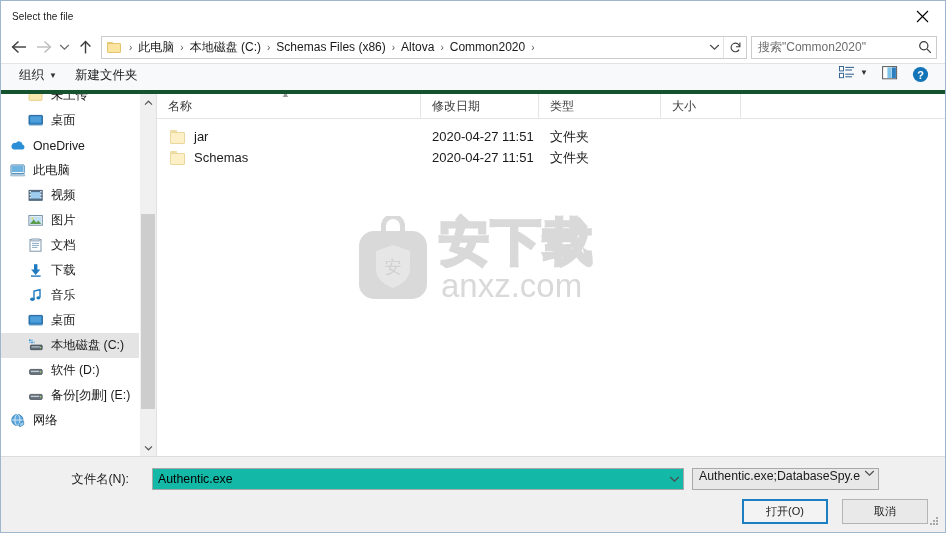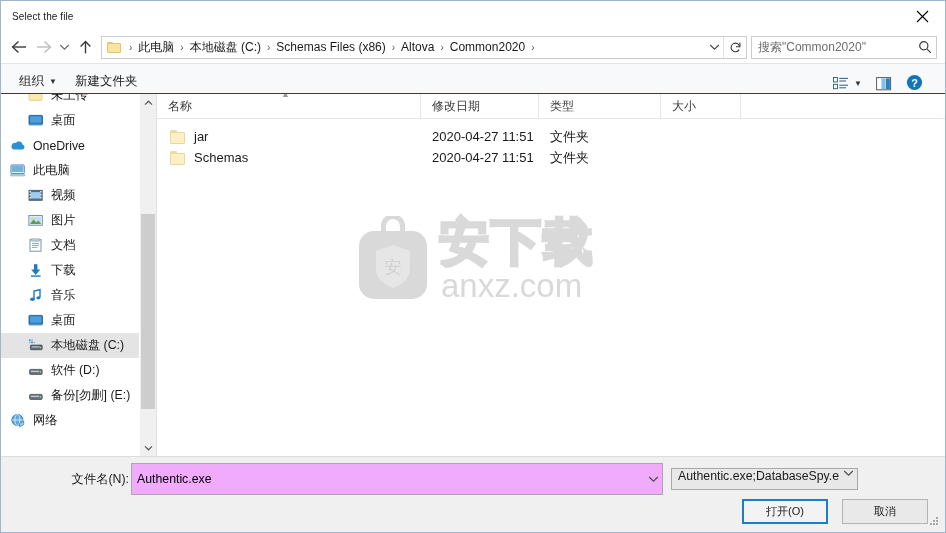--- a/index.html
+++ b/index.html
@@ -152,25 +152,25 @@
     min-width: 0;
   }
   .searchbox input::placeholder { color: #6d6d6d; opacity: 1; }
   .search-ico { width: 22px; display:flex; align-items:center; justify-content:center; flex:0 0 auto; }
 
   
   .toolbar {
     height: 31px;
     min-height: 31px;
     border-top: 1px solid #e4e4e4;
-    border-bottom: 1px solid #14532d;
+    border-bottom: 4px solid #14532d;
     background: #f7f9fb;
     display: flex;
-    align-items: flex-end;
-    padding: 0 18px 0 14px;
+    align-items: flex-start;
+    padding: 0 12px 0 14px;
     box-sizing: border-box;
   }
   .tb-item {
     font-size: 12.5px;
     color: #1a1a1a;
     display: flex;
     align-items: center;
     padding: 3px 4px;
     margin-right: 10px;
     white-space: nowrap;
@@ -396,26 +396,26 @@
   .fn-label {
     width: 68px;
     text-align: right;
     font-size: 12.3px;
     color: #1a1a1a;
     margin-left: 60px;
     flex: 0 0 68px;
     white-space: nowrap;
   }
   .fn-input {
-    margin-left: 2px;
-    height: 32px;
+    margin-left: 23px;
+    height: 22px;
     flex: 0 0 532px;
     width: 532px;
     border: 1px solid #a9a9a9;
-    background: #f0abfc;
+    background: #14b8a6;
     display: flex;
     align-items: center;
     box-sizing: border-box;
   }
   .fn-input input {
     flex: 1 1 auto;
     border: none; outline: none;
     font-family: inherit;
     font-size: 12.3px;
     color: #000;

